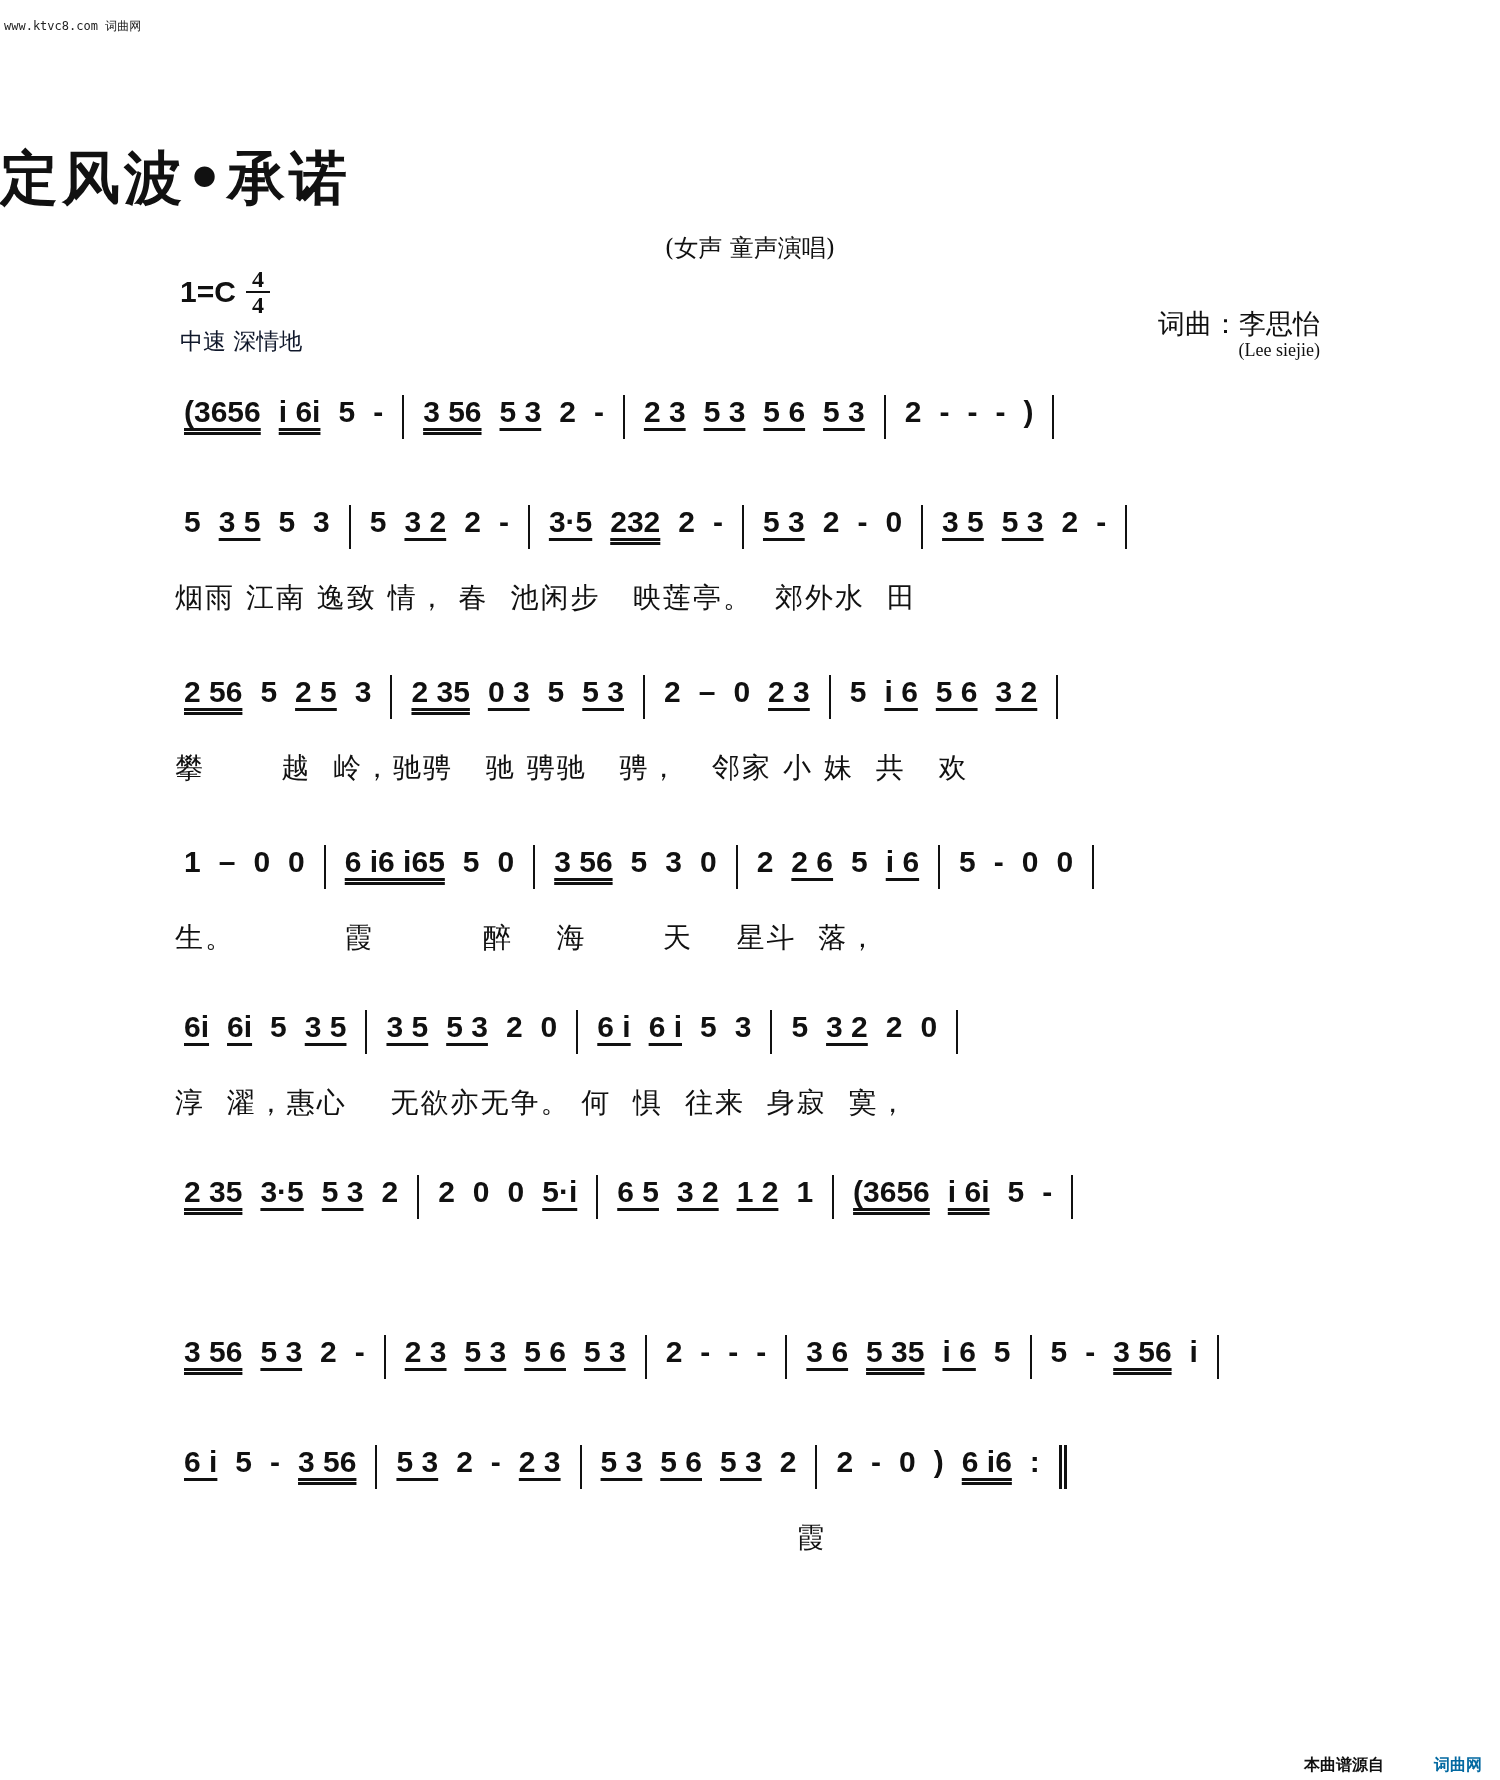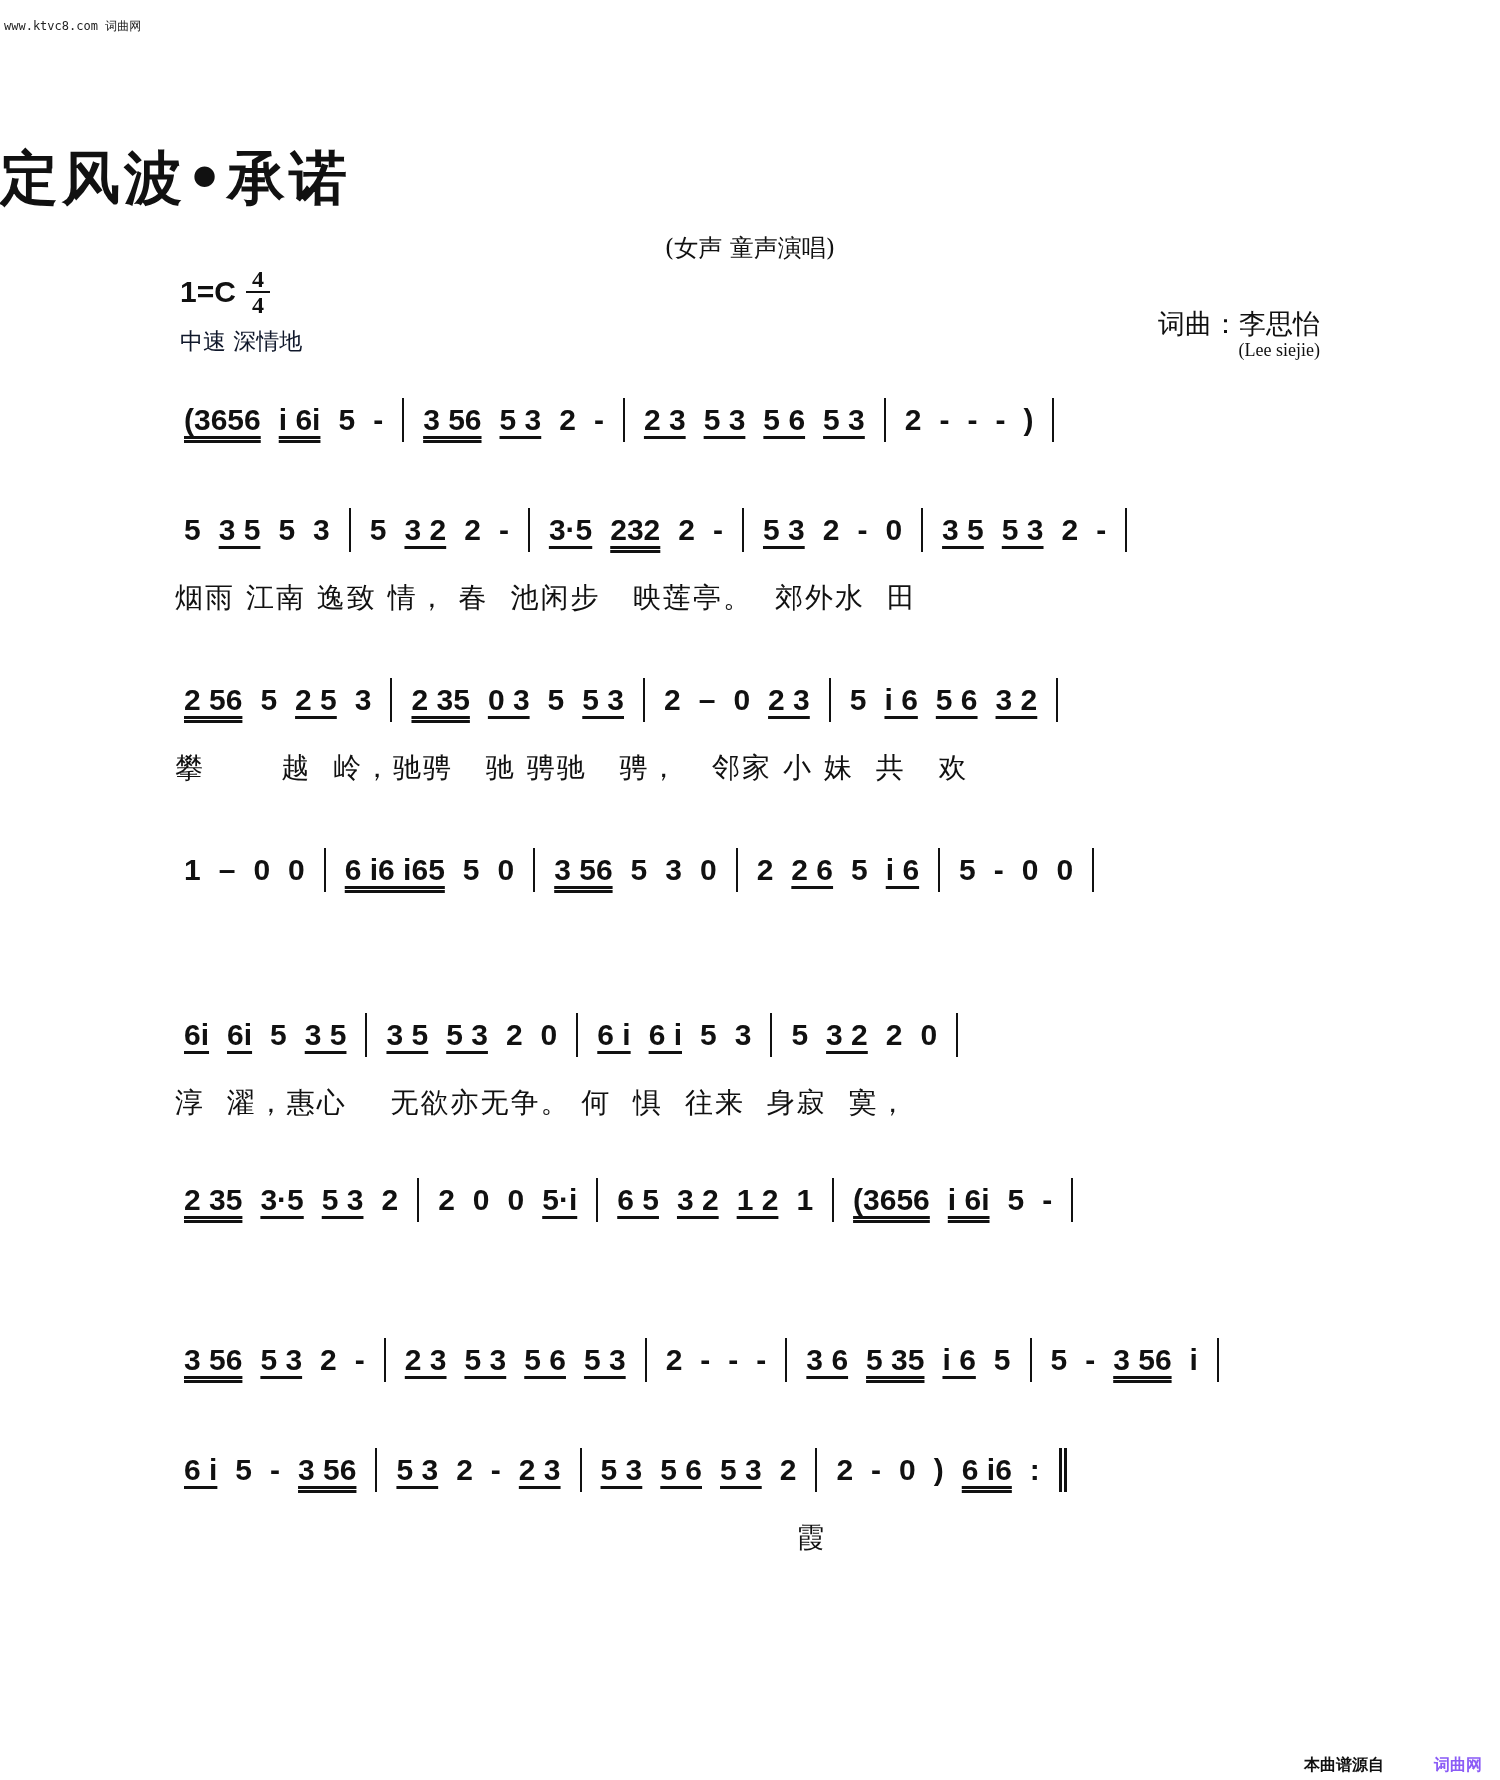--- a/index.html
+++ b/index.html
@@ -7,29 +7,29 @@
   .watermark { position:absolute; left:4px; top:2px; font-family:"DejaVu Sans Mono", monospace; font-size:12px; color:#222;margin-top:16px; }
   .title { position:absolute; left:0; width:100%; top:140px; text-align:left; font-family:"DejaVu Serif", serif; font-size:58px; font-weight:bold; letter-spacing:4px; }
   .subtitle { position:absolute; left:0; width:100%; top:232px; text-align:center; font-family:"DejaVu Serif", serif; font-size:24px; }
   .key { position:absolute; left:180px; top:268px; font-family:"Liberation Sans", sans-serif; font-weight:bold; font-size:30px; display:flex; align-items:center; gap:10px;justify-content:center; }
   .timesig { display:inline-flex; flex-direction:column; align-items:center; font-family:"Liberation Serif", serif; font-weight:bold; font-size:24px; line-height:22px; }
   .timesig .bar { width:24px; height:2px; background:#111; margin:1px 0; }
   .tempo { position:absolute; left:180px; top:326px; font-family:"DejaVu Serif", serif; font-size:23px; color:#0f172a; }
   .credit { position:absolute; right:180px; top:306px; font-family:"DejaVu Serif", serif; font-size:27px; text-align:right; }
   .credit-en { position:absolute; right:180px; top:340px; font-family:"Liberation Serif", serif; font-size:18px; }
   .row { position:absolute; left:175px; width:1150px; }
-  .notes { position:relative; height:50px; font-family:"Liberation Sans", sans-serif; font-weight:bold; font-size:30px; white-space:nowrap; display:flex; align-items:center; }
+  .notes { position:relative; height:50px; font-family:"Liberation Sans", sans-serif; font-weight:bold; font-size:30px; white-space:nowrap; display:flex; align-items:flex-start; }
   .lyrics { position:relative; height:40px; margin-top:24px; font-family:"DejaVu Serif", serif; font-size:28px; white-space:pre; letter-spacing:2px; }
   .tok { display:inline-block; padding:0 9px; text-decoration:underline; text-underline-offset:6px; }
   .tok.plain { text-decoration:none; }
   .tok.dbl { text-decoration-style:double; }
   .barline { display:inline-block; width:2px; height:44px; background:#111; margin:0 10px; }
   .barline.end { width:3px; box-shadow:5px 0 0 #111; margin-right:14px; }
   .footer { position:absolute; right:18px; bottom:4px; font-size:16px; font-weight:bold; display:flex; gap:50px; }
-  .footer .brand { color:#8b5cf6; }
+  .footer .brand { color:#0369a1; }
 </style>
 </head>
 <body>
 
 <div class="watermark">www.ktvc8.com 词曲网</div>
 <div class="title">定风波•承诺</div>
 <div class="subtitle">(女声 童声演唱)</div>
 
 <div class="key">
   <span>1=C</span>
@@ -145,20 +145,21 @@
         <span class="tok">2 6</span>
         <span class="tok plain">5</span>
         <span class="tok">i 6</span>
         <span class="barline"></span>
         <span class="tok plain">5</span>
         <span class="tok plain">-</span>
         <span class="tok plain">0</span>
         <span class="tok plain">0</span>
         <span class="barline"></span>
       </div>
+      <div class="lyrics">生。          霞          醉    海       天    星斗  落，</div>
     </div>
     <div class="row" style="top: 1010px;">
       <div class="notes">
         <span class="tok">6i</span>
         <span class="tok">6i</span>
         <span class="tok plain">5</span>
         <span class="tok">3 5</span>
         <span class="barline"></span>
         <span class="tok">3 5</span>
         <span class="tok">5 3</span>

